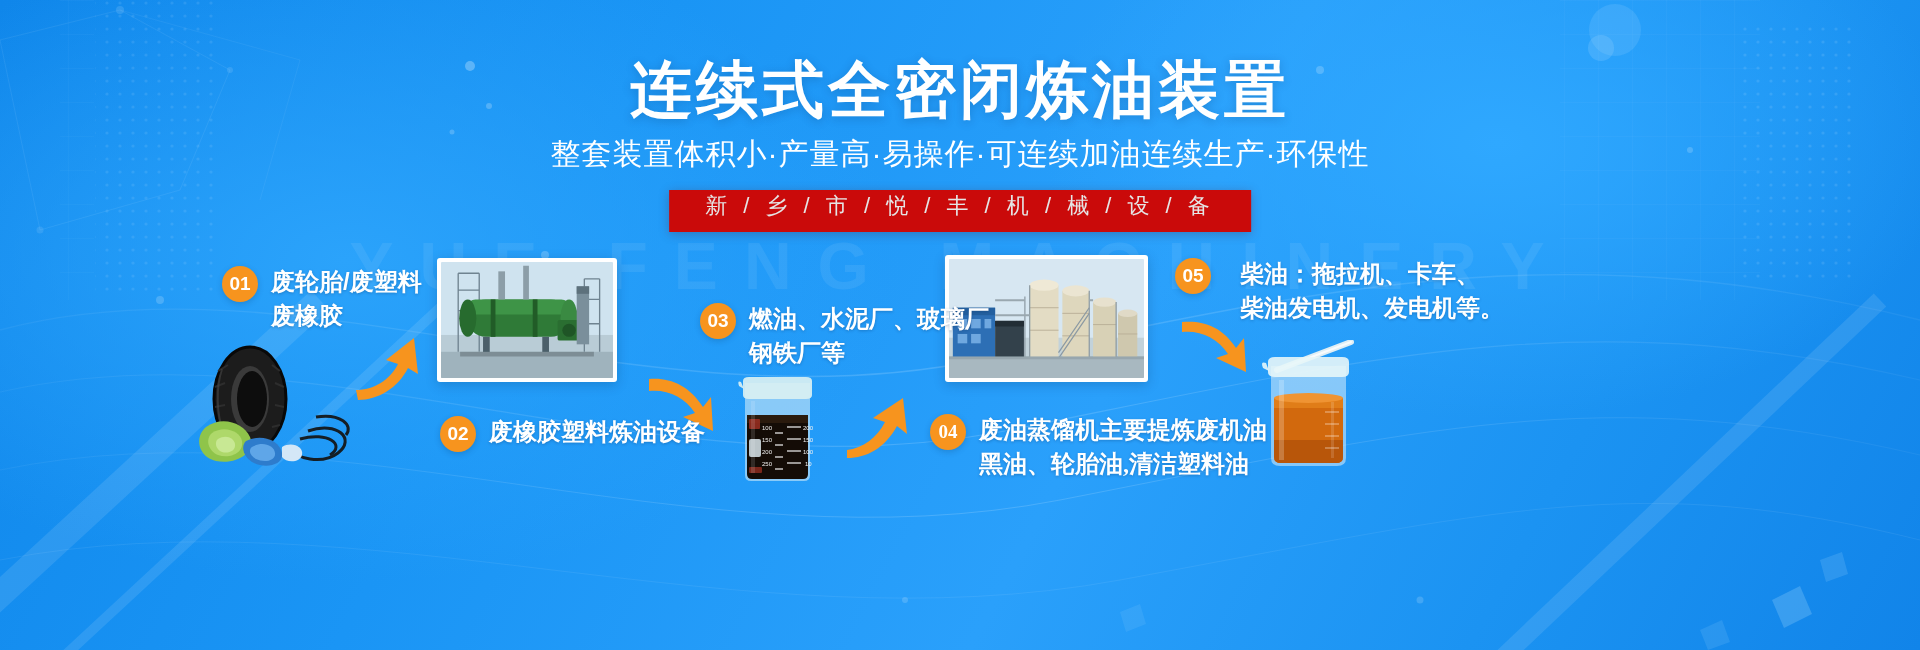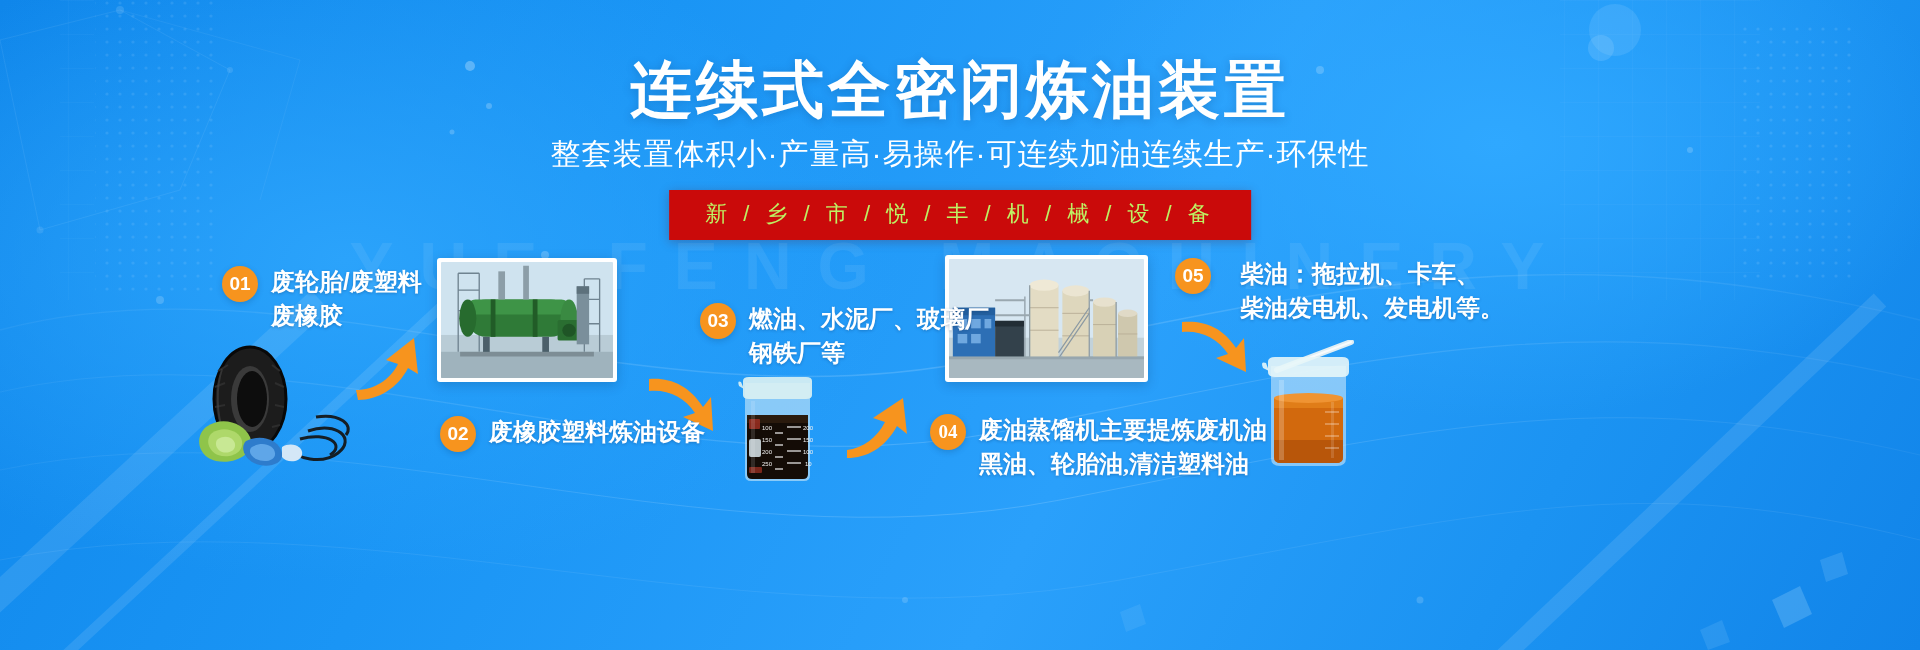--- a/index.html
+++ b/index.html
@@ -45,22 +45,22 @@
   .subtitle {
     position:absolute; left:0; top:134px; width:1920px;
     text-align:center;
     font-size:30px; font-weight:normal; color:#ffffff;
     letter-spacing:1px;
   }
   .redbar {
     position:absolute; left:50%; transform:translateX(-50%);
     top:190px;
     background:#ca0a0a;
-    padding:9px 36px 11px 36px;
-    color:#bef264;
+    padding:1px 36px 11px 36px;
+    color:#e5e5e5;
     font-size:22px;
     letter-spacing:5px;
     white-space:nowrap;
     box-shadow:0 2px 10px rgba(90,0,0,.25);
     text-align:right;
   }
 
   
   .step { position:absolute; display:flex; align-items:flex-start; }
   .badge {

